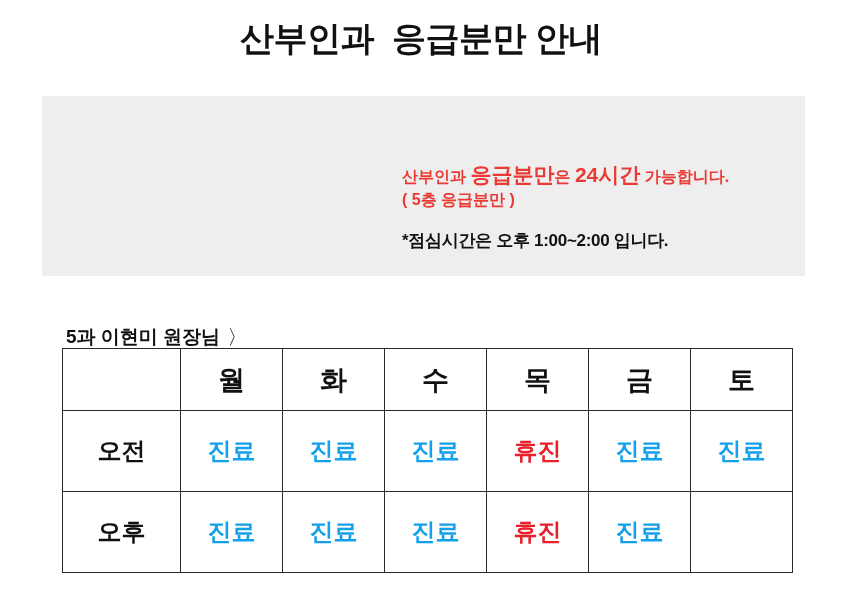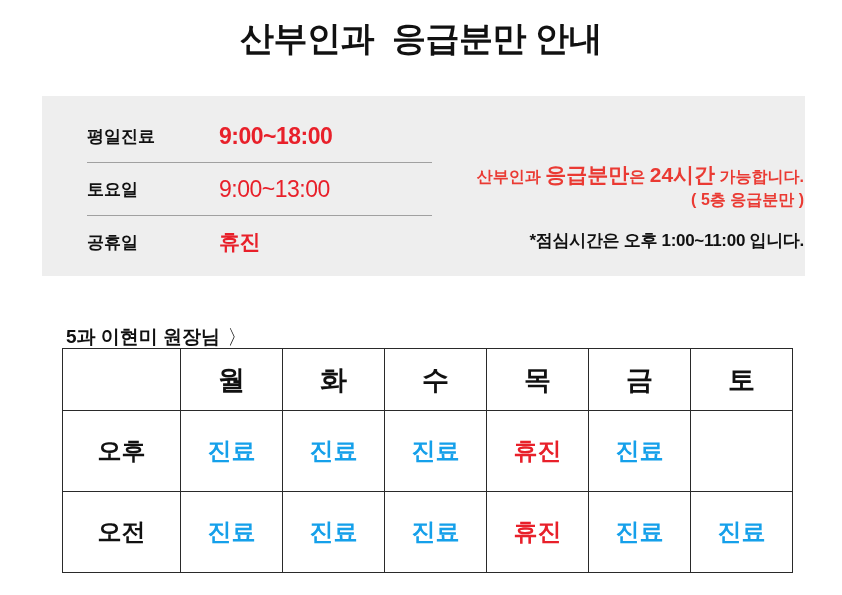--- a/index.html
+++ b/index.html
@@ -77,24 +77,24 @@
     font-size: 23px;
   }
   .hours-value.small-bold {
     font-size: 21px;
     font-weight: 700;
   }
 
   
   .notices {
     position: absolute;
-    left: 372px;
+    left: 360px;
     top: 66px;
     width: 390px;
-    text-align: right;
+    text-align: left;
   }
   .notice-emergency {
     font-size: 16px;
     font-weight: 700;
     color: #ea3a33;
     white-space: nowrap;
     line-height: 1.25;
   }
   .notice-emergency .big {
     font-size: 21px;
@@ -173,45 +173,27 @@
   .cell.closed { color: #e8202a; }
   .cell.blank  { color: transparent; }
 </style>
 </head>
 <body>
 
 <div class="page-title">산부인과  응급분만 안내</div>
 
 <div class="info-panel">
 
-  <div class="hours-table">
-
-    <div class="hours-row">
-      <div class="hours-label">평일진료</div>
-      <div class="hours-value">9:00~18:00</div>
-    </div>
-
-    <div class="hours-row">
-      <div class="hours-label">토요일</div>
-      <div class="hours-value regular">9:00~13:00</div>
-    </div>
-
-    <div class="hours-row">
-      <div class="hours-label">공휴일</div>
-      <div class="hours-value small-bold">휴진</div>
-    </div>
-
-  </div>
 
   <div class="notices">
     <div class="notice-emergency">
       <span>산부인과 </span><span class="big">응급분만</span><span>은 </span><span class="big">24시간</span><span> 가능합니다.</span>
     </div>
     <div class="notice-sub">( 5층 응급분만 )</div>
-    <div class="notice-lunch">*점심시간은 오후 1:00~11:00 입니다.</div>
+    <div class="notice-lunch">*점심시간은 오후 1:00~2:00 입니다.</div>
   </div>
 
 </div>
 
 <div class="doctor-row">
   <span>5과 이현미 원장님</span>
   <span class="chevron-right">〉</span>
 </div>
 
 <table class="schedule">
@@ -230,31 +212,31 @@
       <th class="head-cell">월</th>
       <th class="head-cell">화</th>
       <th class="head-cell">수</th>
       <th class="head-cell">목</th>
       <th class="head-cell">금</th>
       <th class="head-cell">토</th>
     </tr>
   </thead>
   <tbody>
     <tr>
-      <td class="row-head">오후</td>
+      <td class="row-head">오전</td>
       <td class="cell open">진료</td>
       <td class="cell open">진료</td>
       <td class="cell open">진료</td>
       <td class="cell closed">휴진</td>
       <td class="cell open">진료</td>
-      <td class="cell blank"></td>
+      <td class="cell open">진료</td>
     </tr>
     <tr>
-      <td class="row-head">오전</td>
+      <td class="row-head">오후</td>
       <td class="cell open">진료</td>
       <td class="cell open">진료</td>
       <td class="cell open">진료</td>
       <td class="cell closed">휴진</td>
       <td class="cell open">진료</td>
-      <td class="cell open">진료</td>
+      <td class="cell blank"></td>
     </tr>
   </tbody>
 </table>
 
 </body></html>

